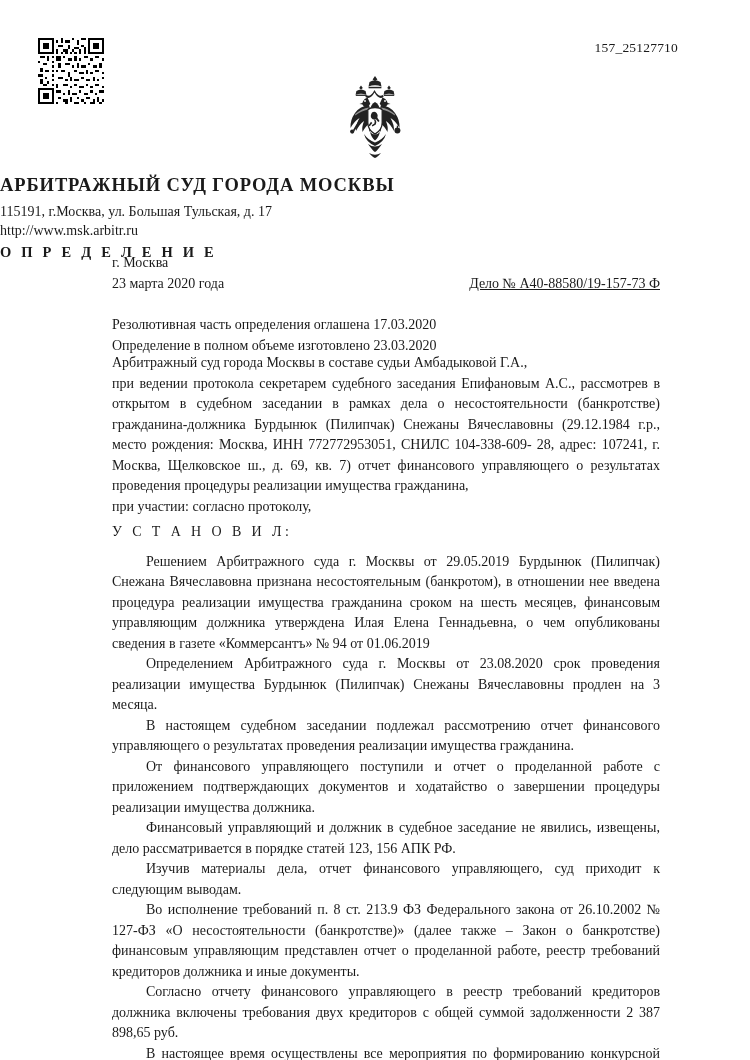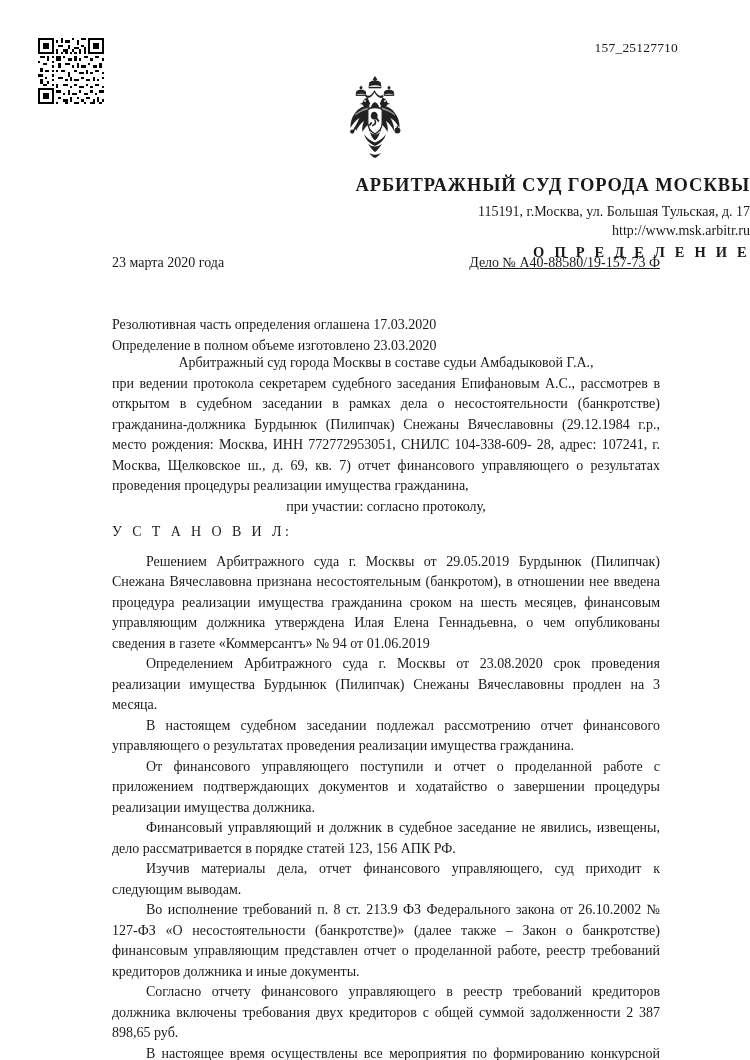--- a/index.html
+++ b/index.html
@@ -59,21 +59,21 @@
     height: 88px;
     display: inline-block;
   }
 
   
   .header {
     position: absolute;
     top: 175px;
     left: 0;
     width: 750px;
-    text-align: right;
+    text-align: left;
   }
   .court-name {
     font-size: 18.5px;
     font-weight: bold;
     letter-spacing: 0.9px;
     margin: 0 0 6px 0;
   }
   .court-address,
   .court-site {
     font-size: 14px;
@@ -122,21 +122,20 @@
   }
   .announce p {
     margin: 0;
   }
 
   .preamble {
     top: 353px;
   }
   .preamble p {
     margin: 0;
-    text-align: center;
   }
   .preamble .just {
     text-align: justify;
     text-justify: inter-word;
   }
 
   .ustanovil {
     top: 522px;
     width: 548px;
   }
@@ -352,20 +351,23 @@
 
   <div class="header">
     <div class="court-name">АРБИТРАЖНЫЙ СУД ГОРОДА МОСКВЫ</div>
     <p class="court-address">115191, г.Москва, ул. Большая Тульская, д. 17</p>
     <p class="court-site">http://www.msk.arbitr.ru</p>
     <div class="doc-type">О П Р Е Д Е Л Е Н И Е</div>
   </div>
 
   <div class="meta">
     <div class="meta-line">
+      <span class="meta-city">г. Москва</span>
+    </div>
+    <div class="meta-line">
       <span>23 марта 2020 года</span>
       <span class="meta-case">Дело № А40-88580/19-157-73 Ф</span>
     </div>
   </div>
 
   <div class="body-block announce">
     <p>Резолютивная часть определения оглашена 17.03.2020</p>
     <p>Определение в полном объеме изготовлено 23.03.2020</p>
   </div>
 

